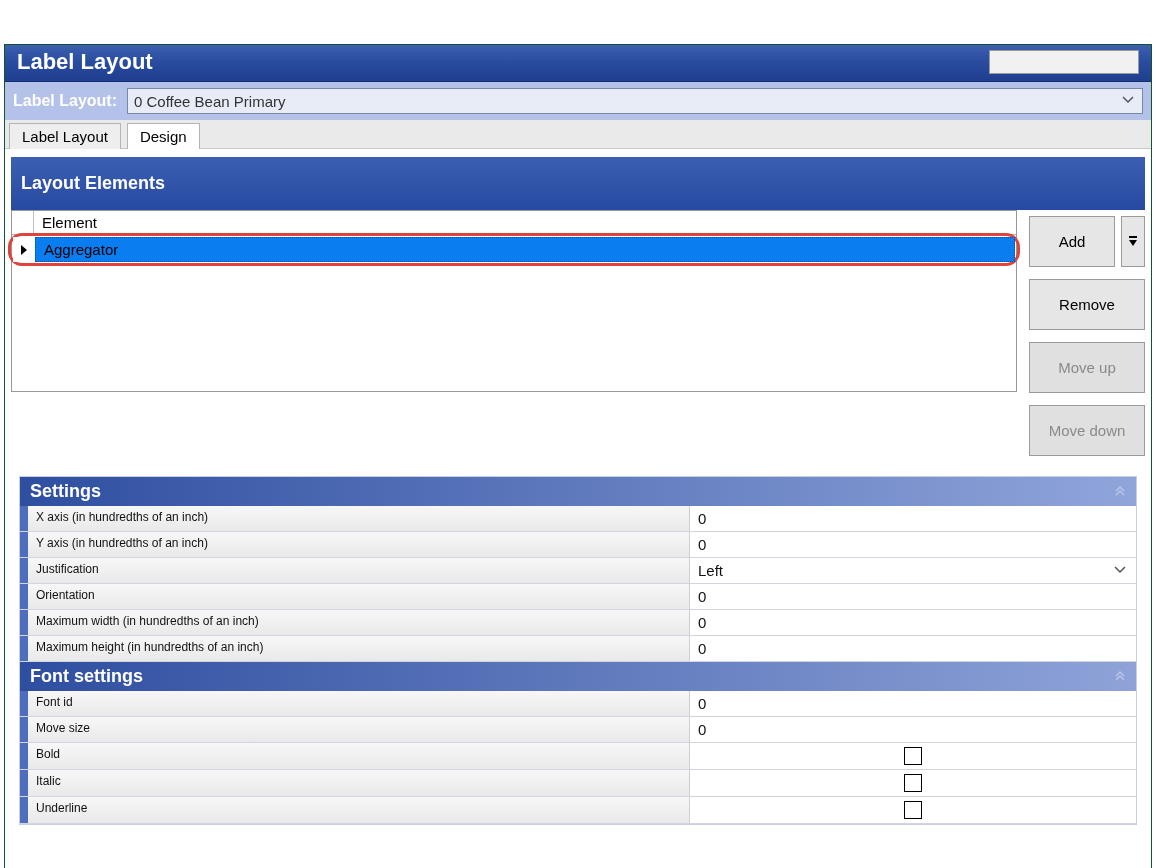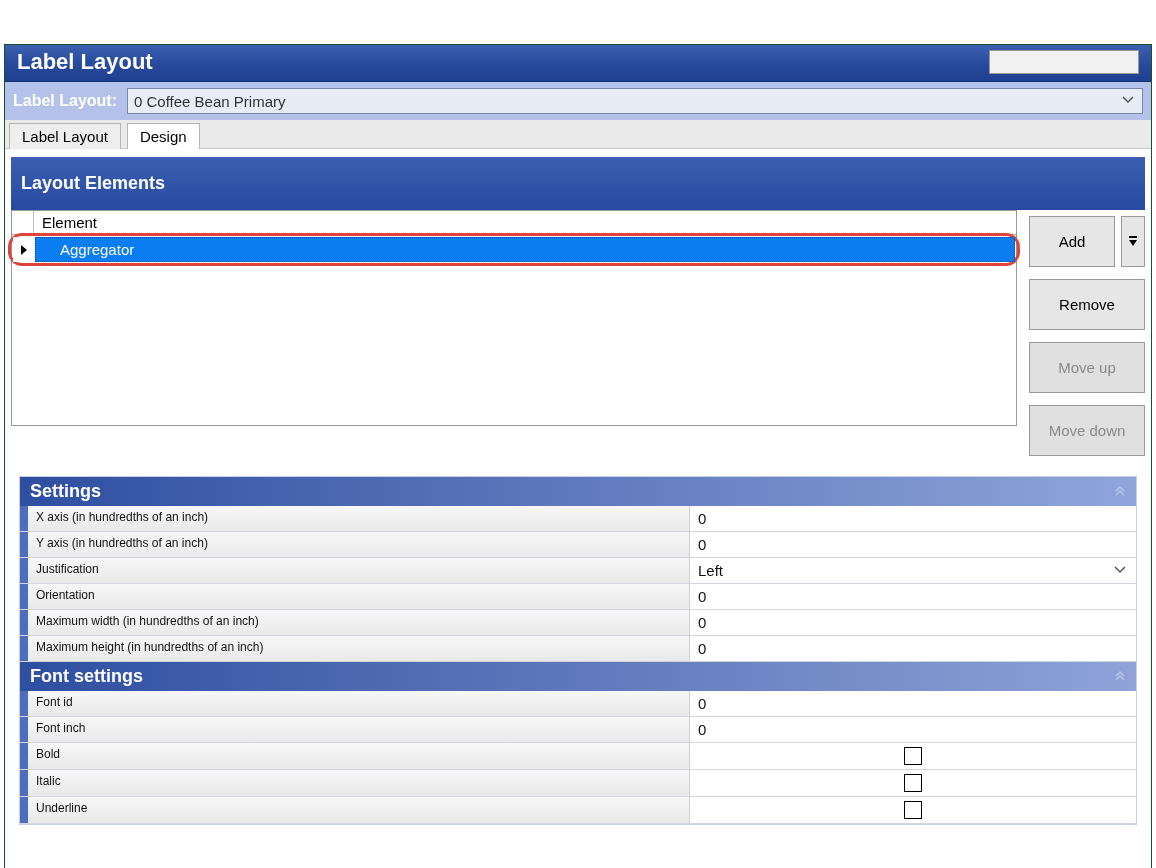--- a/index.html
+++ b/index.html
@@ -128,21 +128,21 @@
     flex-direction: column;
   }
   .elements-body {
     display: flex;
     gap: 12px;
     align-items: flex-start;
   }
   .grid-frame {
     border: 1px solid #999;
     width: 1010px;
-    height: 216px;
+    height: 182px;
     background: #fff;
     display: flex;
     flex-direction: column;
   }
   .grid-header {
     display: flex;
     font-size: 15px;
     border-bottom: 1px solid #b5b5b5;
   }
   .grid-header .row-handle-col {
@@ -166,22 +166,22 @@
     width: 22px;
     display: flex;
     align-items: center;
     justify-content: center;
     background: #fff;
     color: #000;
   }
   .grid-row .cell {
     flex: 1;
     background: #0a7df0;
-    color: #ffffff;
-    padding: 3px 24px;
+    color: #000000;
+    padding: 3px 8px;
     border: 1px dotted #0350a0;
   }
 
   .btn-col {
     display: flex;
     flex-direction: column;
     gap: 12px;
     margin-top: 6px;
   }
   .btn-row { display: flex; gap: 6px; }
@@ -393,21 +393,21 @@
 
       <div class="prop-row">
         <div class="indent-bar"></div>
         <div class="plabel">Font id</div>
         <div class="pvalue">
             <span>0</span>
           </div>
       </div>
       <div class="prop-row">
         <div class="indent-bar"></div>
-        <div class="plabel">Font inch</div>
+        <div class="plabel">Move size</div>
         <div class="pvalue">
             <span>0</span>
           </div>
       </div>
       <div class="prop-row">
         <div class="indent-bar"></div>
         <div class="plabel">Bold</div>
         <div class="pvalue center">
           <div class="checkbox-box"></div>
         </div>

